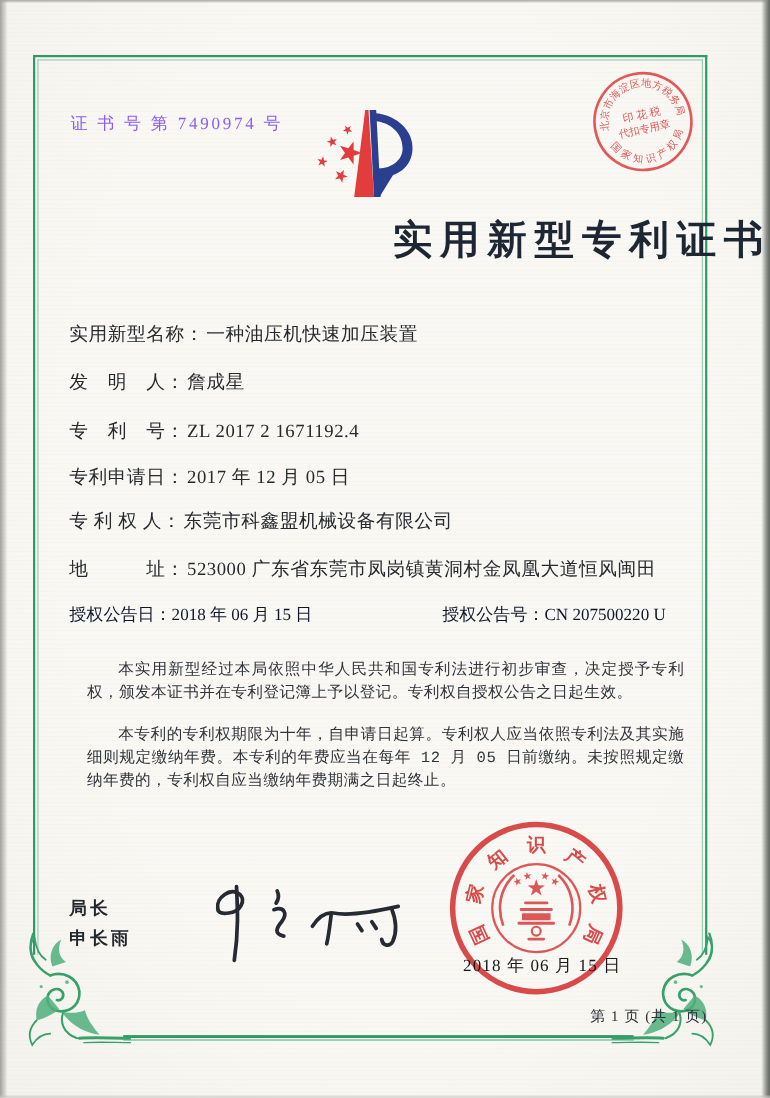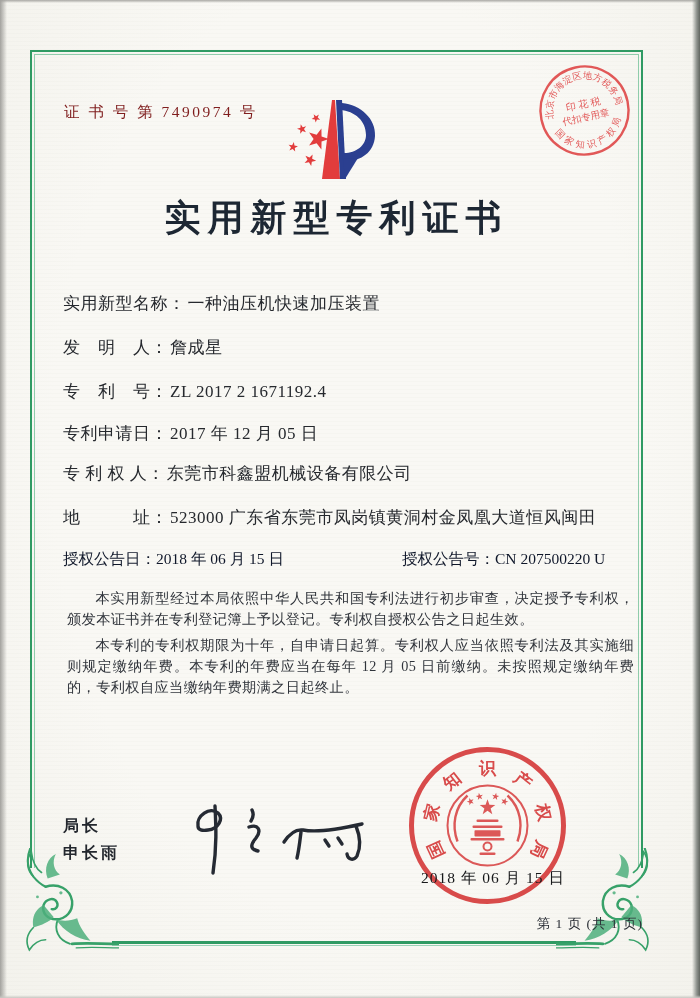--- a/index.html
+++ b/index.html
@@ -30,39 +30,39 @@
   }
   .bottom-rule{
     position:absolute;left:112px;top:941px;width:464px;height:6px;
     background:linear-gradient(#2f9a63 0 3px, rgba(0,0,0,0) 3px 4px, #9bd1b6 4px 5px, rgba(0,0,0,0) 5px);
   }
   .ornament{position:absolute;width:106px;height:106px;top:848px;}
   .ornament.left{left:13px;}
   .ornament.right{left:556px;transform:scale(-1,1);}
 
   .cert-number{
-    position:absolute;left:64px;top:102px;font-size:15.5px;letter-spacing:2.5px;color:#7f1d1d;
+    position:absolute;left:64px;top:102px;font-size:15.5px;letter-spacing:2.5px;color:#8b5cf6;
   }
   .logo{position:absolute;left:283px;top:95px;}
   .tax-stamp{position:absolute;left:536px;top:62px;opacity:.92;}
   .title{
-    position:absolute;left:30px;top:194px;width:613px;text-align:center;
+    position:absolute;left:30px;top:194px;width:671px;text-align:right;
     font-size:36px;font-weight:bold;letter-spacing:7px;color:#1d2733;
   }
   .field-row{position:absolute;left:63px;font-size:17px;color:#26292e;white-space:nowrap;}
   .field-row .lbl{letter-spacing:.5px;}
   .field-row .val{margin-left:2px;letter-spacing:.5px;}
   .addr2{display:block;margin-left:107px;margin-top:4px;}
   .grant-row{position:absolute;left:63px;top:549px;width:576px;font-size:15.5px;color:#0f172a;white-space:nowrap;}
   .grant-no{position:absolute;left:339px;top:0;}
   .paragraphs{
     position:absolute;left:63px;top:584px;width:575px;
     font-size:14.2px;line-height:21.3px;color:#30343b;text-align:justify;letter-spacing:.4px;
   }
-  .paragraphs p{margin:4px;text-indent:2em;}
+  .paragraphs p{margin:16px;text-indent:2em;font-family:Liberation Mono, monospace;}
   .official{position:absolute;left:63px;font-size:16px;font-weight:bold;letter-spacing:3px;color:#23272e;}
   .official.t1{top:816px;}
   .official.t2{top:843px;}
   .signature{position:absolute;left:178px;top:776px;}
   .big-seal{position:absolute;left:400px;top:738px;opacity:.95;}
   .seal-date{
     position:absolute;left:421px;top:868px;font-size:15.5px;letter-spacing:1px;color:#17181a;white-space:nowrap;
   }
   .footer{
     position:absolute;left:30px;top:915px;width:613px;text-align:right;

